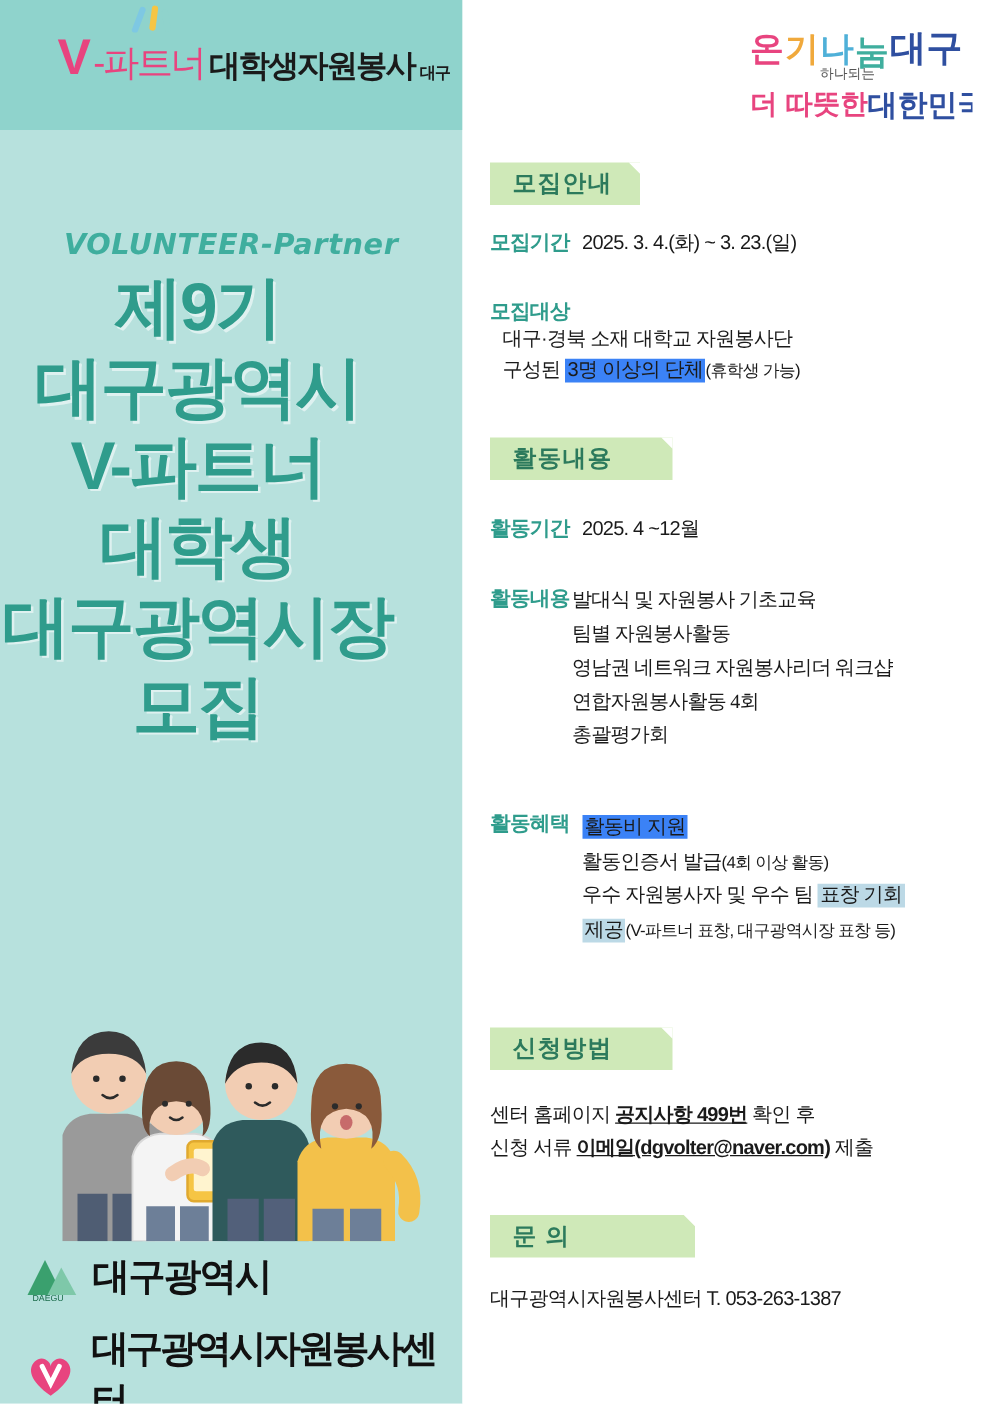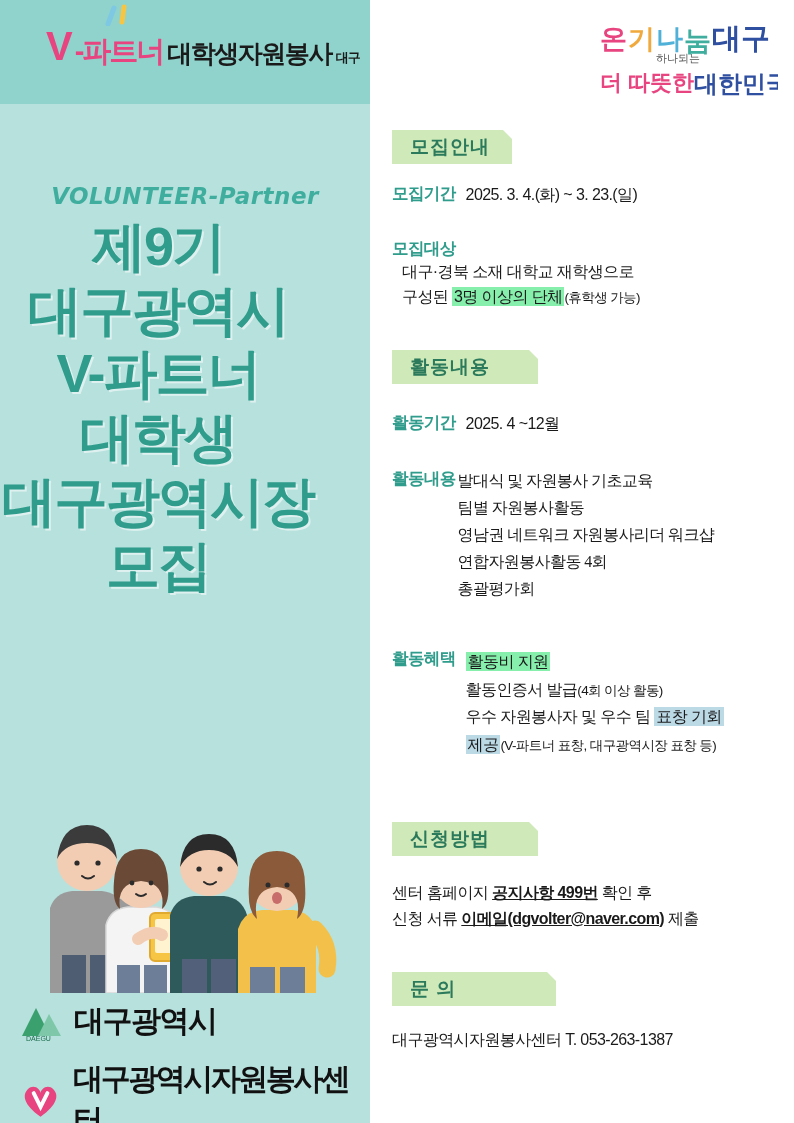--- a/index.html
+++ b/index.html
@@ -56,21 +56,21 @@
   }
   .brand-sparkle {
     position: absolute;
     left: 56px;
     top: -22px;
     width: 40px;
     height: 22px;
   }
   .brand-partner {
     font-size: 29px;
-    font-weight: bold;
+    font-weight: normal;
     color: #e8447f;
     line-height: 1;
     letter-spacing: -2px;
   }
   .brand-sub {
     font-size: 25px;
     font-weight: bold;
     color: #1a1a1a;
     line-height: 1;
     letter-spacing: -1.5px;
@@ -204,21 +204,21 @@
     white-space: nowrap;
   }
   .val {
     color: #1a1a1a;
     font-size: 16px;
     letter-spacing: -0.6px;
     line-height: 1.55;
   }
   .val .sm { font-size: 13.5px; }
   .hl-green {
-    background: #86efac;
+    background: #3b82f6;
     padding: 1px 2px;
   }
   .hl-blue {
     background: #bcd9e6;
     padding: 1px 2px;
   }
   .u { text-decoration: underline; }
   .bold { font-weight: bold; }
 
   .multi div { white-space: nowrap; }
@@ -346,21 +346,21 @@
     </div>
 
     <div class="row" style="left:22px; top:183px;">
       <span class="lbl">모집기간</span>
       <span class="val" style="margin-left:10px;">2025. 3. 4.(화) ~ 3. 23.(일)</span>
     </div>
 
     <div class="row" style="left:22px; top:238px;flex-direction:column;">
       <span class="lbl">모집대상</span>
       <span class="val multi" style="margin-left:10px;">
-        <div>대구·경북 소재 대학교 재학생으로</div>
+        <div>대구·경북 소재 대학교 자원봉사단</div>
         <div><span>구성된 </span><span class="hl-green">3명 이상의 단체</span><span class="sm">(휴학생 가능)</span></div>
       </span>
     </div>
 
     <div class="section-tag" style="left:22px; top:350px; width:146px;">
       <span>활동내용</span>
     </div>
 
     <div class="row" style="left:22px; top:412px;">
       <span class="lbl">활동기간</span>

